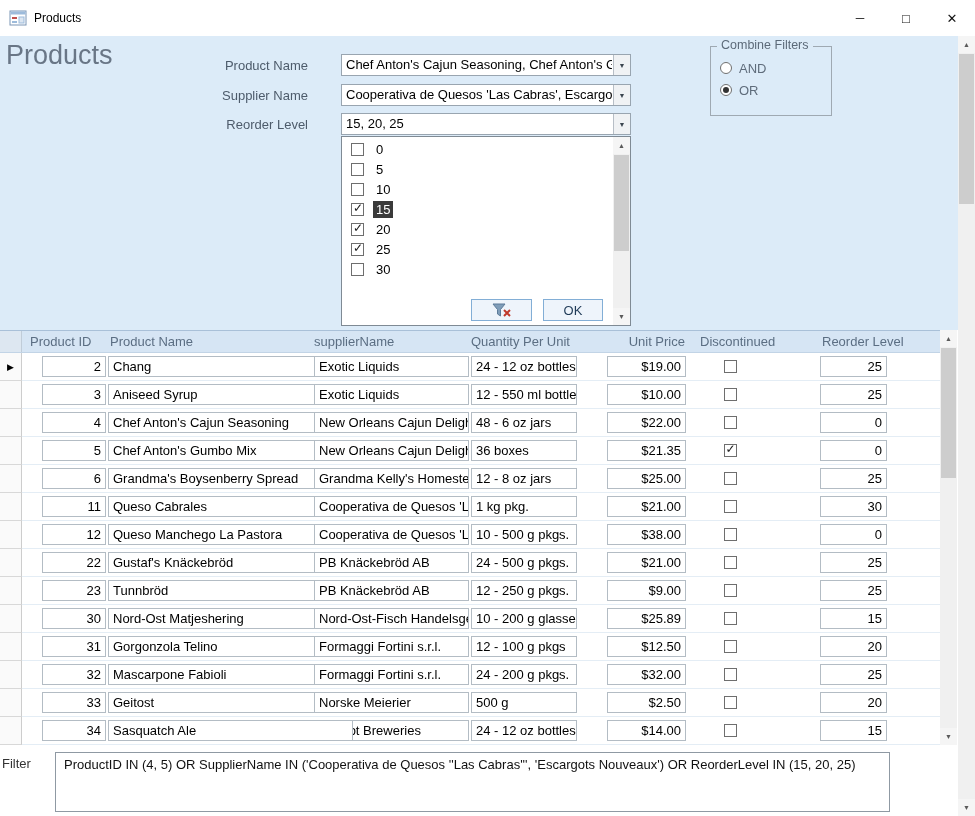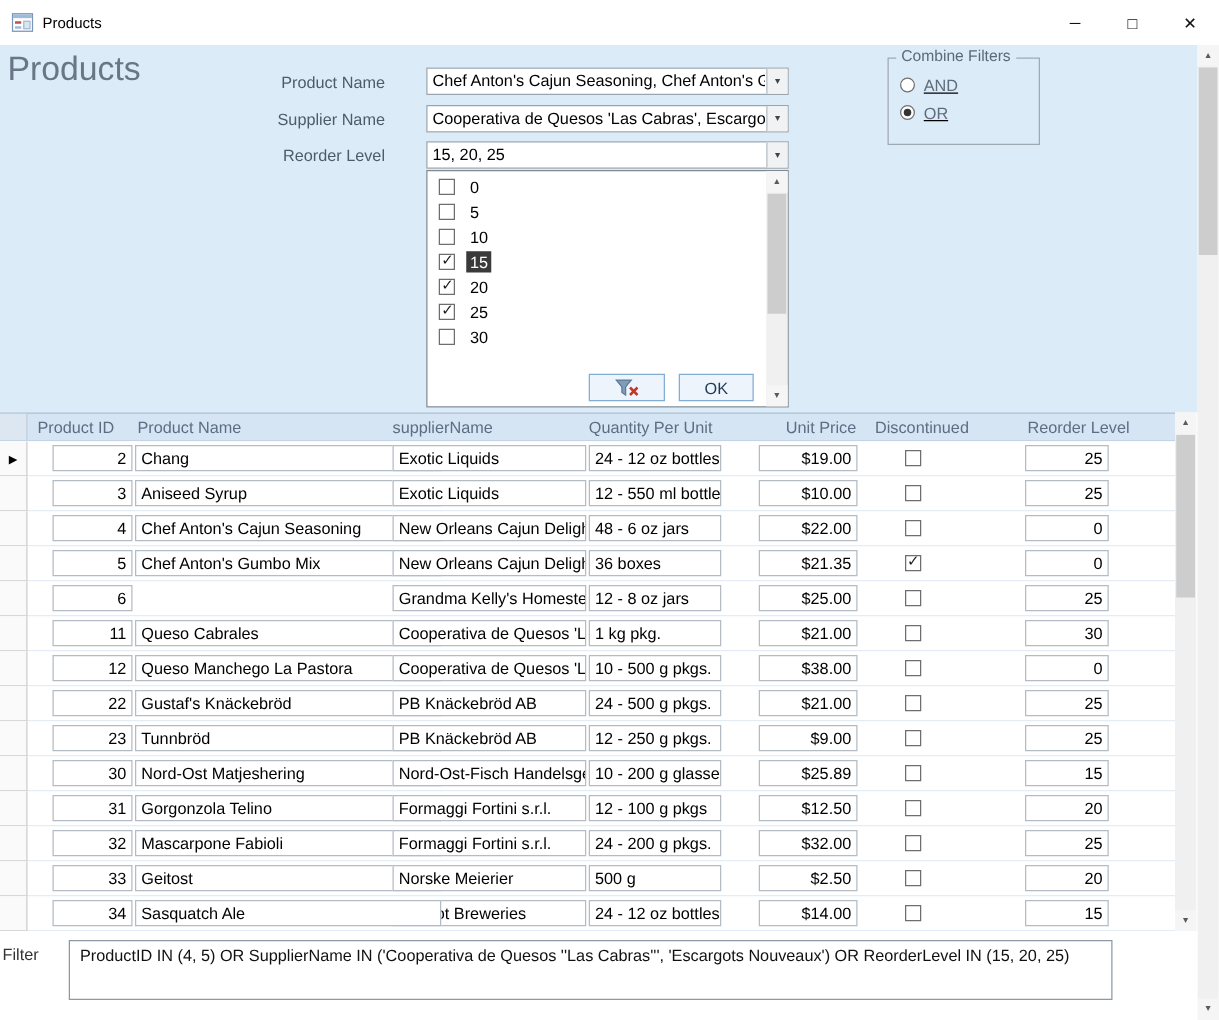--- a/index.html
+++ b/index.html
@@ -50,21 +50,21 @@
 
   
   .cb { display:inline-block; width:13px; height:13px; background:#fff; border:1px solid #6e6e6e; position:relative; }
   .cb.checked::after { content:"\2713"; position:absolute; left:1px; top:-3px; font-size:12px; color:#1a1a1a; }
   .radio { display:inline-block; width:12px; height:12px; border:1px solid #707070; border-radius:50%; background:#fff; position:relative; }
   .radio.selected::after { content:""; position:absolute; left:2px; top:2px; width:6px; height:6px; border-radius:50%; background:#333; }
 
   
   #combine-box { position:absolute; left:710px; top:10px; width:122px; height:70px; border:1px solid #9fa9b2; }
   #combine-title { position:absolute; left:6px; top:-9px; background:#dcebf8; padding:0 4px; font-size:12.5px; color:#5c6a79; }
-  #combine-options { padding-top:10px;text-decoration:underline; }
+  #combine-options { padding-top:10px; }
   .radio-row { position:relative; height:22px; margin-left:9px; display:flex; align-items:center; gap:7px; }
   .radio-label { font-size:13px; color:#5f6c7b; }
 
   
   #grid-header { position:absolute; left:0; top:330px; width:940px; height:23px; background:#d6e5f4;
                  border-top:1px solid #a9c0d8; border-bottom:1px solid #c2d4e6; }
   .h-corner { position:absolute; left:0; top:0; width:22px; height:21px; background:#dde7f1; border-right:1px solid #c0ccd8; }
   .h { position:absolute; top:0; height:21px; line-height:21px; font-size:13px; color:#5b6e83; white-space:nowrap; }
   .h-id { left:30px; width:76px; text-align:left; }
   .h-name { left:110px; }
@@ -102,21 +102,21 @@
   .sb-down::after { content:"\25BC"; font-size:7px; }
   .sb-thumb { position:absolute; left:1px; width:15px; background:#cdcdcd; }
   #vsb-outer { left:958px; top:36px; width:17px; height:780px; }
   #vsb-outer .sb-thumb { top:18px; height:150px; }
   #vsb-grid { left:940px; top:330px; width:17px; height:415px; }
   #vsb-grid .sb-thumb { top:18px; height:130px; }
 
   
   #filter-bar { position:absolute; left:0; top:745px; width:958px; height:71px; background:#fff; }
   #filter-label { position:absolute; left:2px; top:11px; font-size:13px; color:#333; }
-  #filter-box { position:absolute; left:55px; top:7px; width:835px; height:48px; background:#fff;
+  #filter-box { position:absolute; left:55px; top:7px; width:835px; height:60px; background:#fff;
                 border:1px solid #8f99a3; padding:3px 8px; font-size:13px; line-height:17px; color:#111; overflow:hidden; }
 </style>
 </head>
 <body>
 
 <div id="app">
 
   <div id="titlebar">
     <svg class="tb-icon" viewBox="0 0 18 18">
       <rect x="1" y="2" width="16" height="14" fill="#ffffff" stroke="#7a95b5"></rect>
@@ -272,20 +272,21 @@
         <div class="cellbox c-qty">36 boxes</div>
         <div class="cellbox c-price num">$21.35</div>
         <div class="c-disc">
           <span class="cb checked"></span>
         </div>
         <div class="cellbox c-reorder num">0</div>
       </div>
       <div class="grid-row">
         <div class="sel"></div>
         <div class="cellbox c-id num">6</div>
+        <div class="cellbox c-name">Grandma's Boysenberry Spread</div>
         <div class="cellbox c-sup">Grandma Kelly's Homestead</div>
         <div class="cellbox c-qty">12 - 8 oz jars</div>
         <div class="cellbox c-price num">$25.00</div>
         <div class="c-disc">
           <span class="cb"></span>
         </div>
         <div class="cellbox c-reorder num">25</div>
       </div>
       <div class="grid-row">
         <div class="sel"></div>

